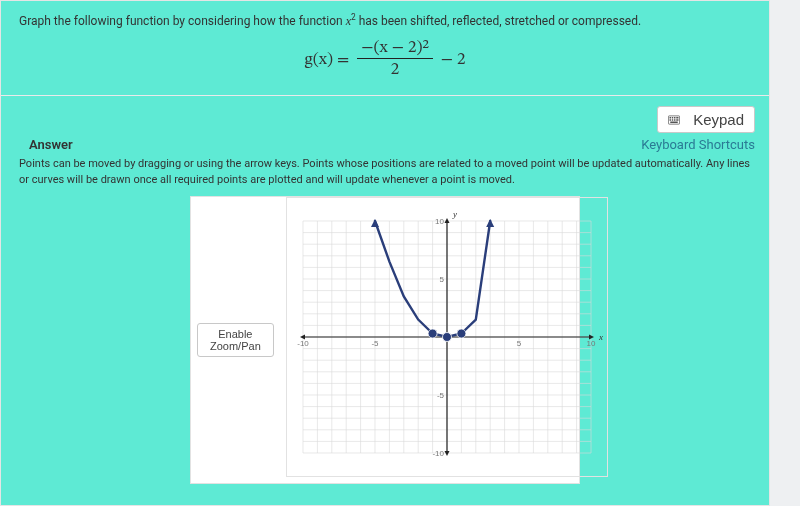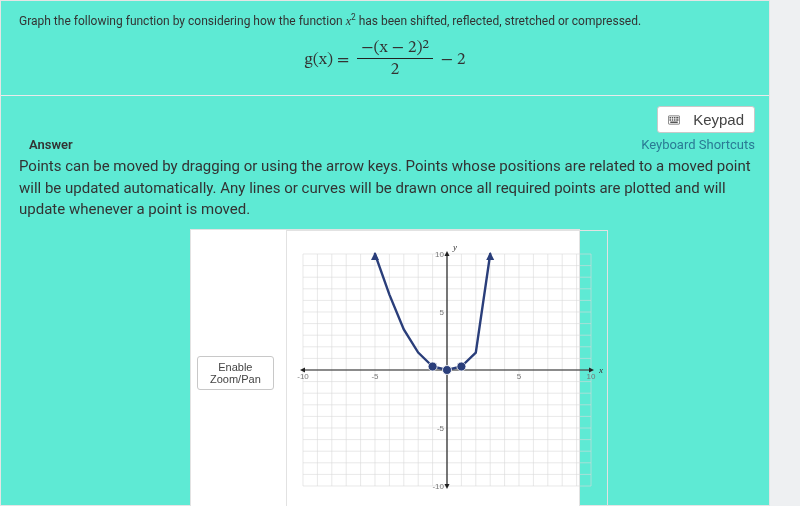--- a/index.html
+++ b/index.html
@@ -64,21 +64,21 @@
     display: inline-flex;
     align-items: center;
     gap: 13px;
     cursor: pointer;
   }
   .keypad-btn svg { width: 12px; height: 10px; }
   .kb-link { color: #2a7a94; font-size: 13px; display: block; margin-top: 4px; cursor: pointer; }
 
   .hint {
     padding: 2px 18px 4px;
-    font-size: 15px;
+    font-size: 11px;
     color: #333;
     line-height: 1.45;
   }
 
   .graph-wrap {
     display: flex;
     flex-direction: row;
     align-items: center;
     border: 1px solid #e2e2e2;
     margin: 4px auto 0;

